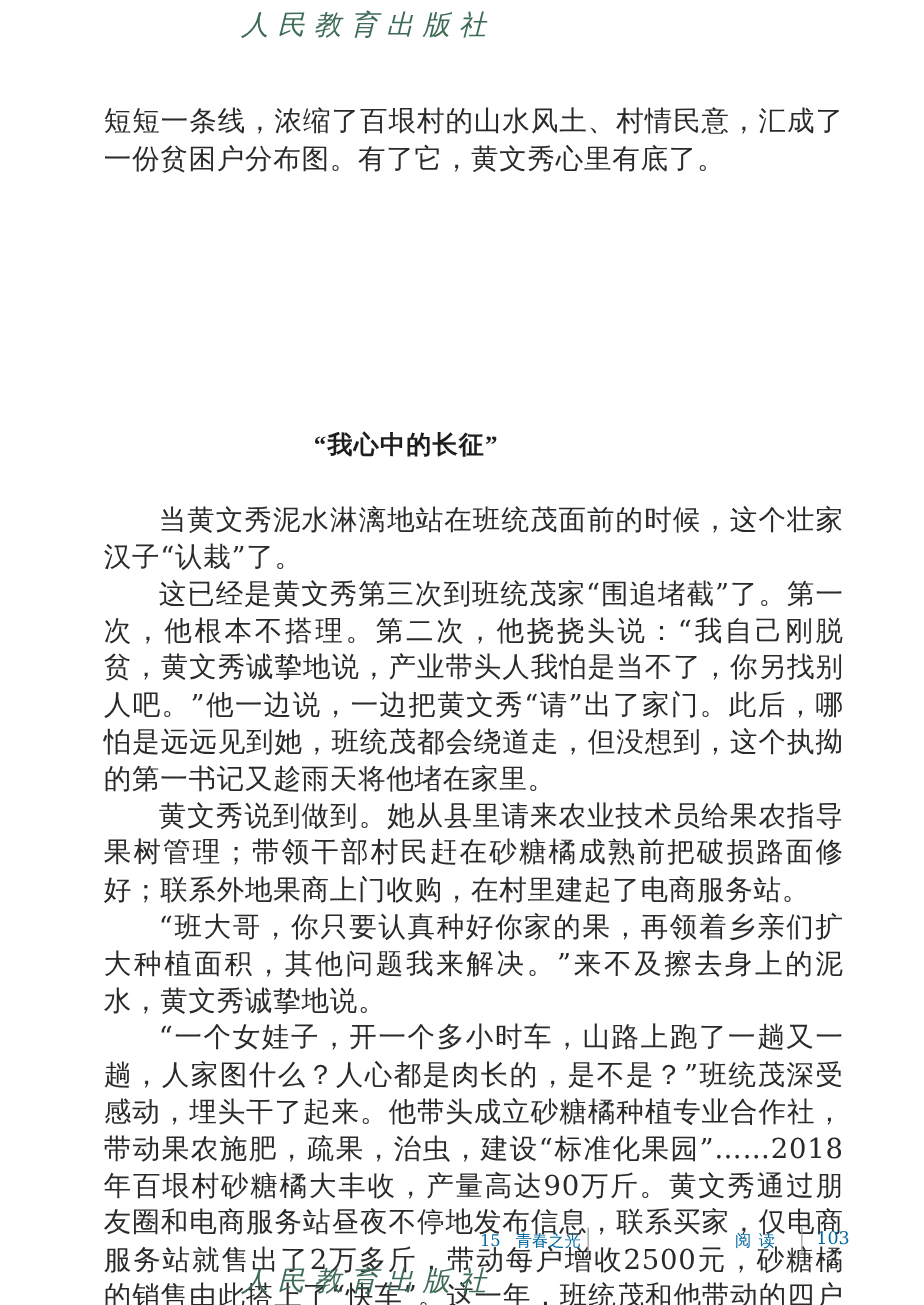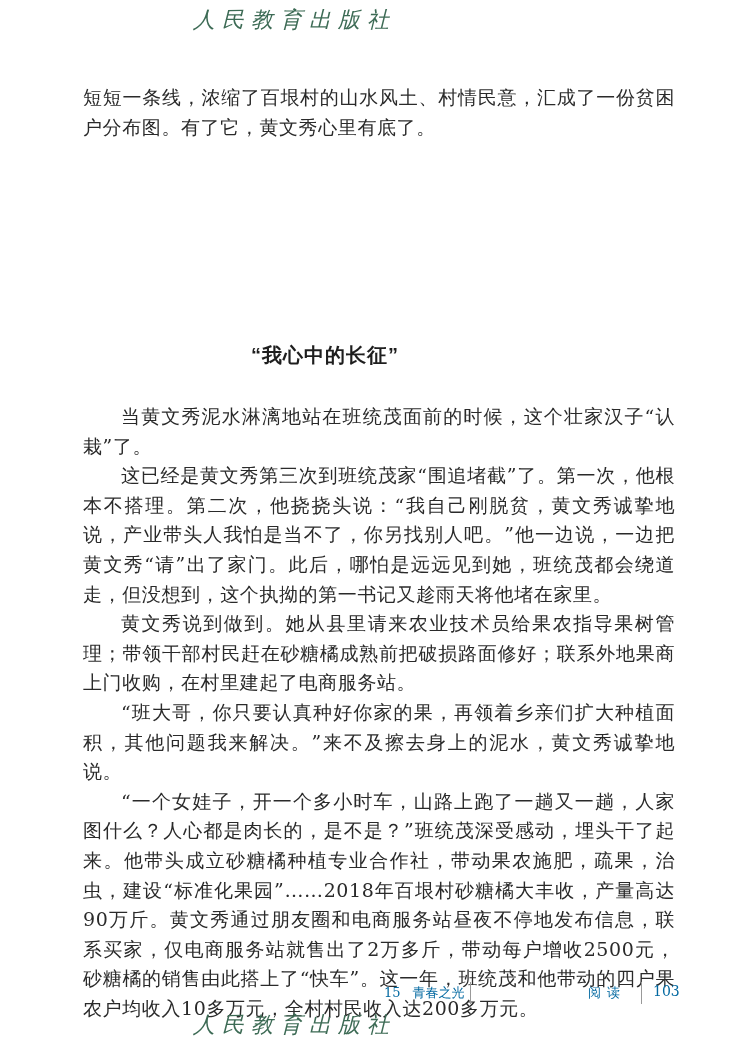--- a/index.html
+++ b/index.html
@@ -4,26 +4,26 @@
 <style>
   html, body { margin: 0; padding: 0; background: #ffffff; }
   body { width: 739px; height: 1044px; position: relative; overflow: hidden;
          font-family: "DejaVu Serif", "Liberation Serif", serif; color: #2a2a2a; }
   .publisher { position: absolute; left: 0; width: 589px; text-align: center;
                font-family: "DejaVu Serif", serif; font-style: italic;
                color: #3d6b55; font-size: 22px; letter-spacing: 7px; }
   .publisher.top { top: 5px; }
   .publisher.bottom { top: 1010px; }
   .page { position: absolute; left: 83px; top: 83px; width: 592px; }
-  .p { margin: 0; font-size: 19px; line-height: 29.6px; text-align: justify;
+  .p { margin: 0; font-size: 22px; line-height: 29.6px; text-align: justify;
        letter-spacing: 0.6px; }
   .p.indent { text-indent: 2em; }
   .heading { position: absolute; left: 0; top: 342px; width: 650px; text-align: center;
              font-size: 20px; font-weight: bold; letter-spacing: 1px; color: #1e1e1e;
-             font-family: Liberation Sans, sans-serif; }
+             font-family: Liberation Serif, serif; }
   .block2 { position: absolute; left: 83px; top: 402px; width: 592px; }
   .footer { position: absolute; top: 982px; left: 0; width: 739px; height: 24px;
             font-size: 13px; color: #0369a1; }
   .footer .chapter { position: absolute; left: 384px; top: 2px; }
   .footer .chapter .num { margin-right: 12px; }
   .footer .sep1 { position: absolute; left: 470px; top: 0; width: 1px; height: 22px; background: #999; }
   .footer .section { position: absolute; left: 588px; top: 2px; letter-spacing: 6px; text-align: right; }
   .footer .sep2 { position: absolute; left: 641px; top: 0; width: 1px; height: 22px; background: #999; }
   .footer .pagenum { position: absolute; left: 653px; top: 1px; font-size: 14px; }
 </style>

